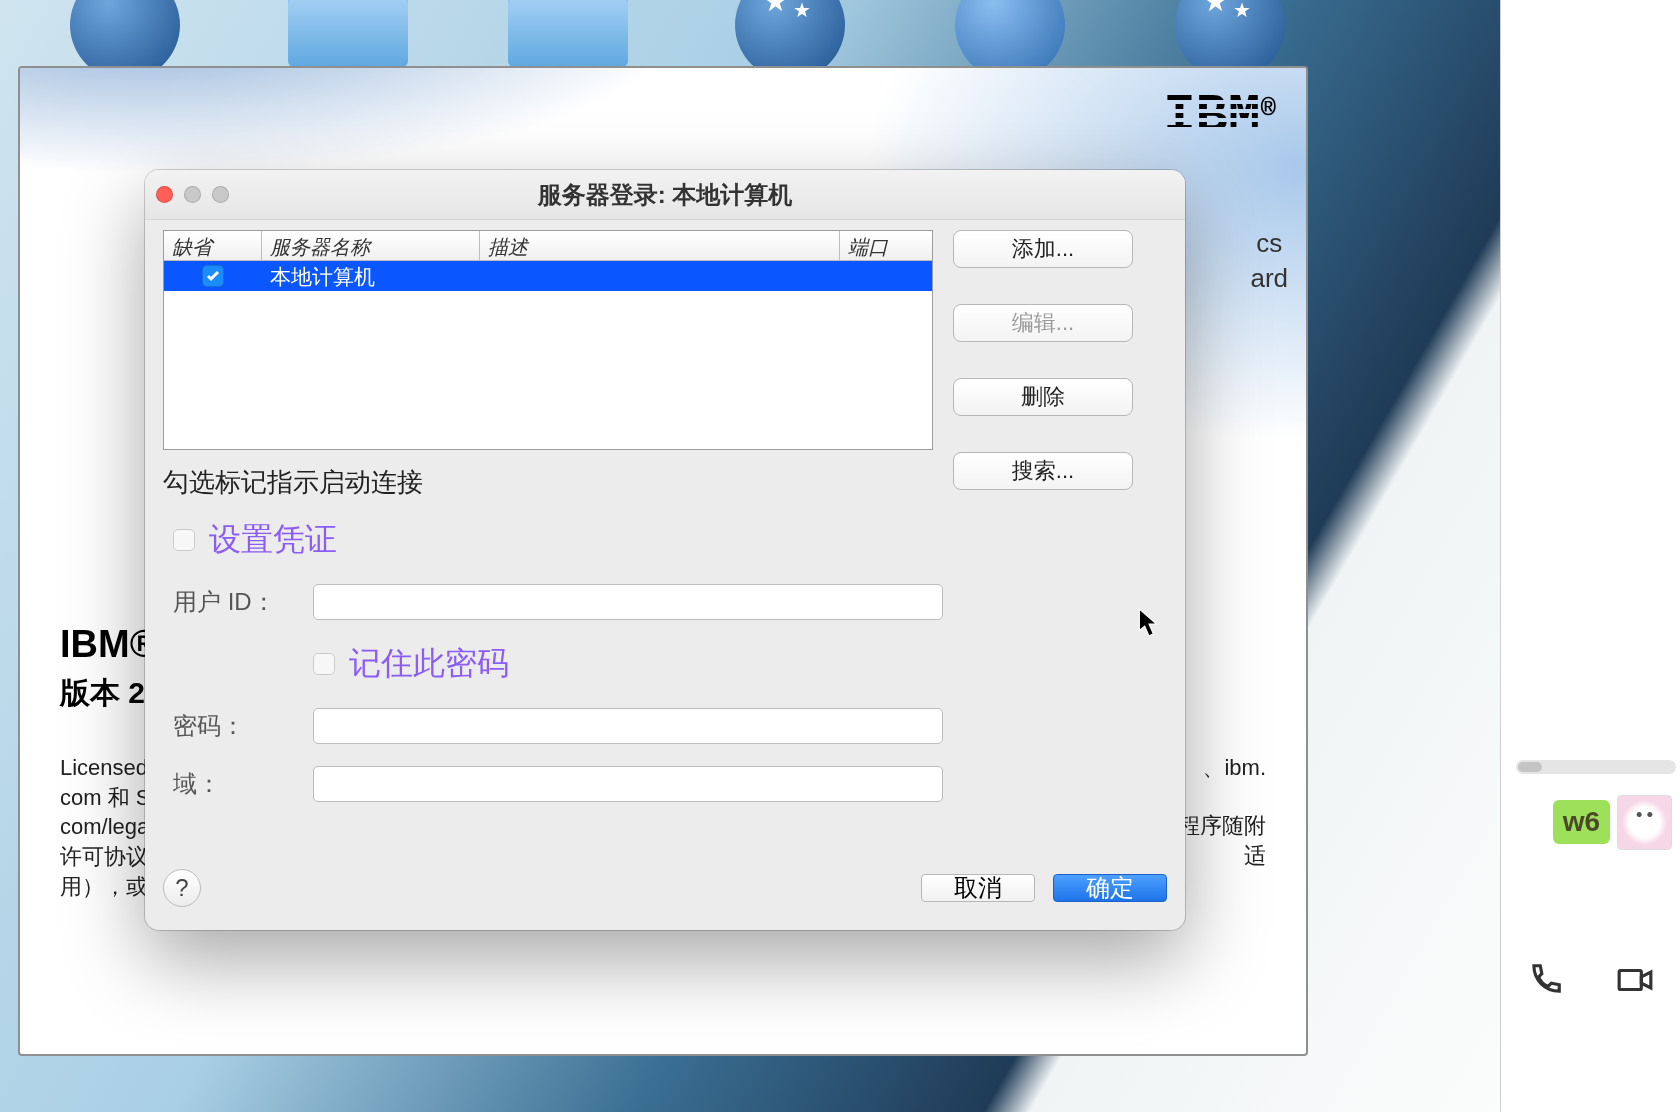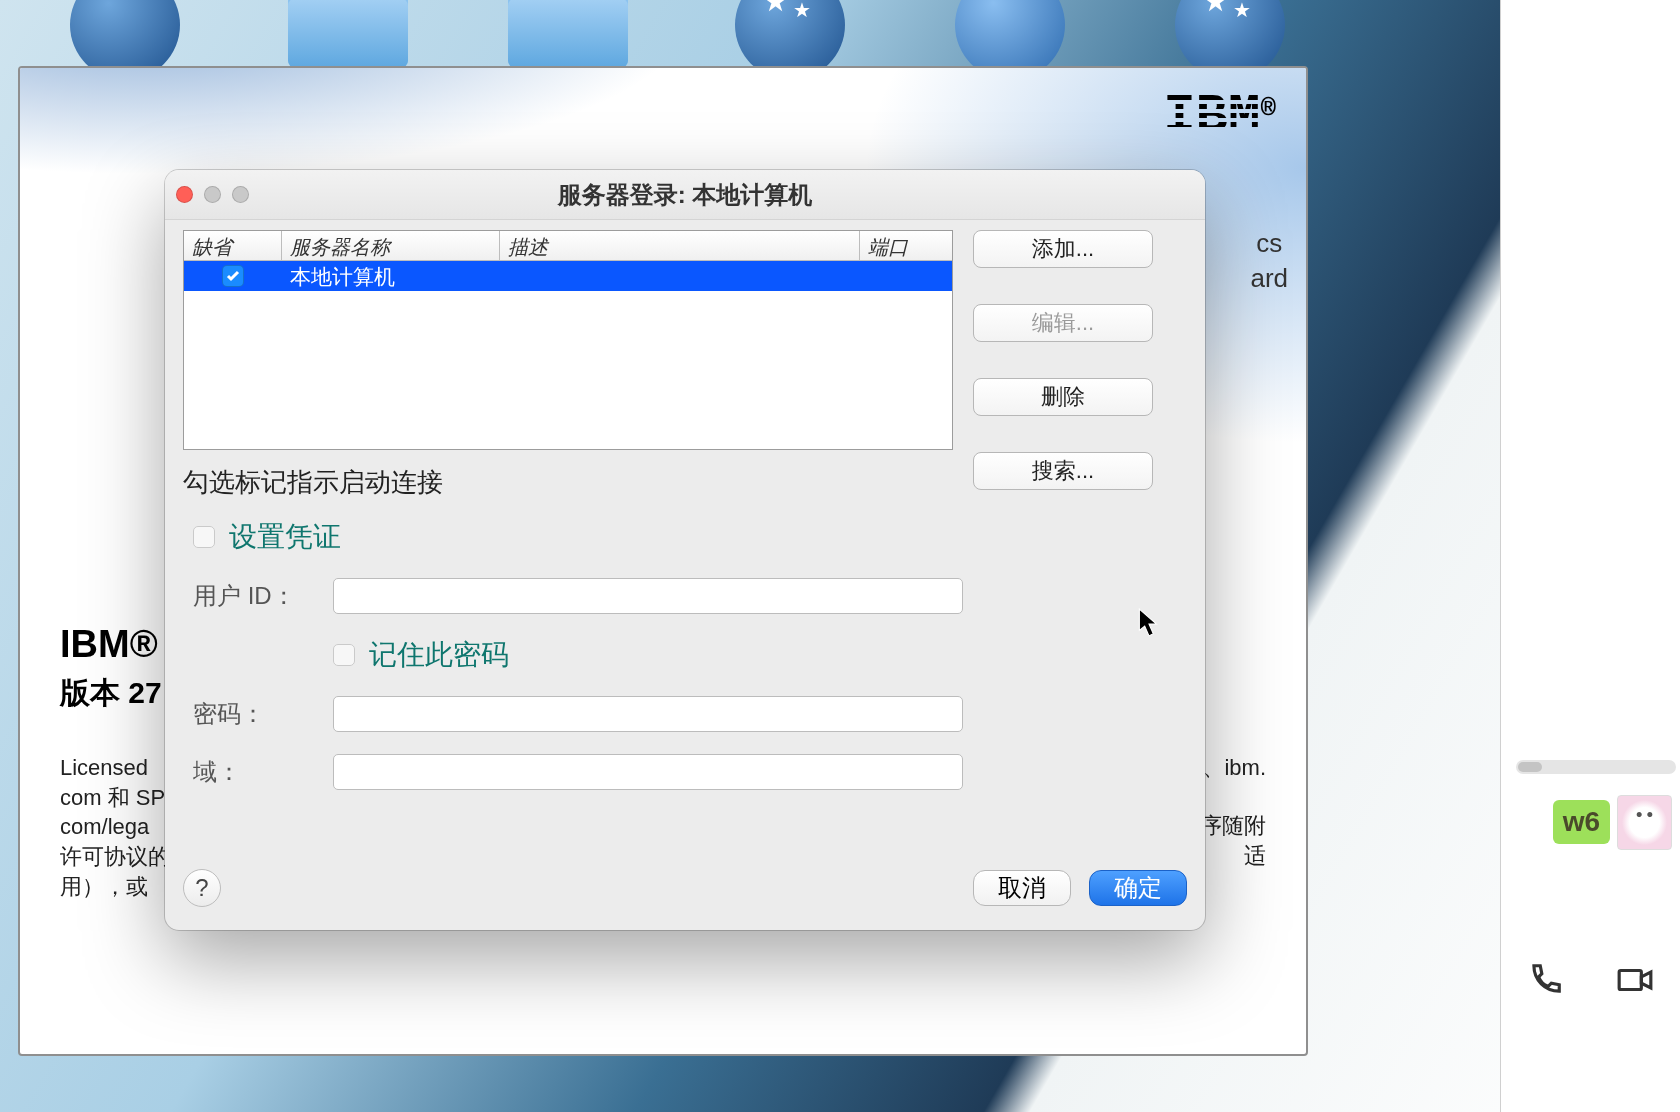--- a/index.html
+++ b/index.html
@@ -41,21 +41,21 @@
 #ibm-logo .bars{background:repeating-linear-gradient(#000 0 5px,transparent 5px 9px);
   -webkit-background-clip:text;background-clip:text;color:transparent;}
 #splash-right-text{position:absolute;right:18px;top:158px;text-align:center;font-size:26px;color:#333;line-height:1.35;}
 #splash-title{position:absolute;left:40px;top:555px;font-size:38px;font-weight:700;}
 #splash-version{position:absolute;left:40px;top:605px;font-size:30px;font-weight:700;}
 #splash-legal{position:absolute;left:40px;top:685px;right:40px;font-size:22px;color:#222;line-height:1.35;}
 #splash-legal .rfrag{position:absolute;right:0;}
 
 
 #dialog{position:absolute;left:145px;top:170px;width:1040px;height:760px;border-radius:14px;
-  background:#ececec;box-shadow:0 30px 80px rgba(0,0,0,.35),0 0 0 1px rgba(0,0,0,.18);margin-left:20px;}
+  background:#ececec;box-shadow:0 30px 80px rgba(0,0,0,.35),0 0 0 1px rgba(0,0,0,.18);}
 #titlebar{position:relative;height:50px;border-bottom:1px solid #d4d4d4;border-radius:14px 14px 0 0;
   background:linear-gradient(#f2f2f2,#e6e6e6);display:flex;align-items:center;}
 .traffic{width:17px;height:17px;border-radius:50%;margin-left:11px;border:1px solid rgba(0,0,0,.15);}
 .tl-red{background:#ff5f57}.tl-amb{background:#c9c9c9}.tl-grn{background:#c9c9c9}
 #title-text{position:absolute;left:0;right:0;text-align:center;font-size:24px;font-weight:600;color:#333;pointer-events:none;}
 
 #dialog-body{position:absolute;left:18px;right:18px;top:60px;bottom:80px;}
 
 
 #server-table{position:absolute;left:0;top:0;width:770px;height:220px;border:1px solid #9c9c9c;background:#fff;}
@@ -78,28 +78,28 @@
 
 #hint{position:absolute;left:0;top:235px;font-size:26px;color:#222;}
 
 
 #cred{position:absolute;left:10px;top:288px;right:0;}
 .row{display:flex;align-items:center;margin-bottom:22px;}
 .lbl{width:140px;font-size:24px;color:#555;}
 .inp{flex:0 0 630px;height:36px;border:1px solid #bcbcbc;border-radius:5px;background:#fff;}
 .cbx{width:22px;height:22px;border:1px solid #b4b4b4;border-radius:5px;background:#fff;margin-right:14px;}
 .cbx.dim{opacity:.6}
-.clabel{font-size:28px;color:#0f766e;}
+.clabel{font-size:32px;color:#8b5cf6;}
 
 
 #bottom{position:absolute;left:18px;right:18px;bottom:18px;height:48px;display:flex;align-items:center;}
 #help-btn{width:38px;height:38px;border-radius:19px;border:1px solid #bdbdbd;background:linear-gradient(#fff,#ececec);
   display:flex;align-items:center;justify-content:center;font-size:24px;color:#444;}
 #bottom-spacer{flex:1}
-.fbtn{height:36px;padding:0 24px;border-radius:12px;border:1px solid #b7b7b7;background:linear-gradient(#fff,#f1f1f1);
+.fbtn{height:28px;padding:0 32px;border-radius:4px;border:1px solid #b7b7b7;background:linear-gradient(#fff,#f1f1f1);
   font-size:24px;margin-left:18px;display:flex;align-items:center;justify-content:center;}
 .fbtn.primary{background:linear-gradient(#4ea0ff,#1e73e8);border-color:#1b62c8;color:#fff;}
 
 
 #cursor{position:absolute;left:1138px;top:608px;width:22px;height:30px;pointer-events:none;}
 #cursor svg{width:22px;height:30px;}
 </style>
 </head>
 <body>
 

